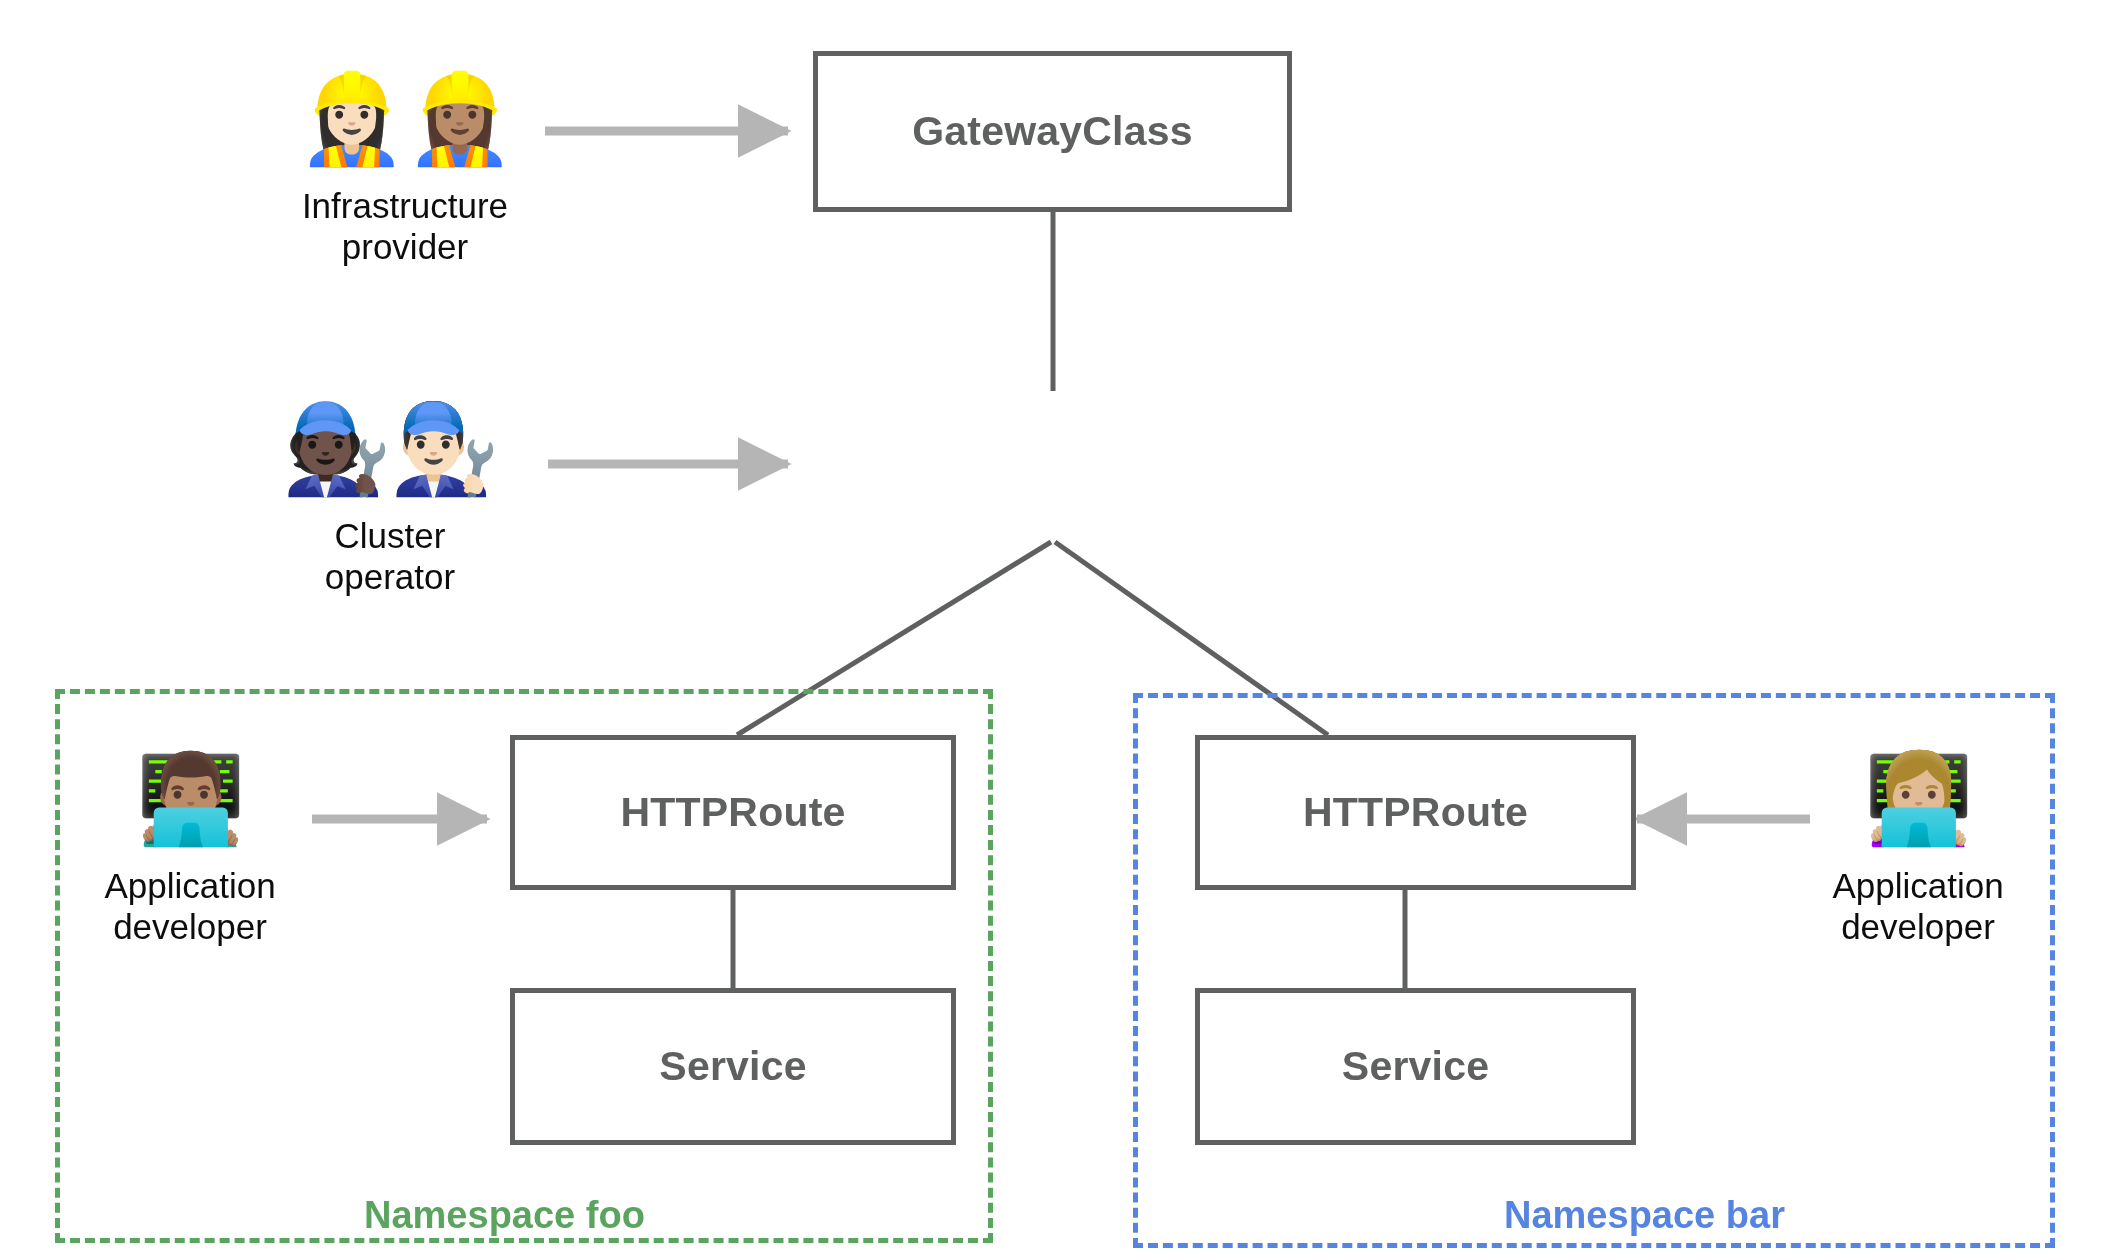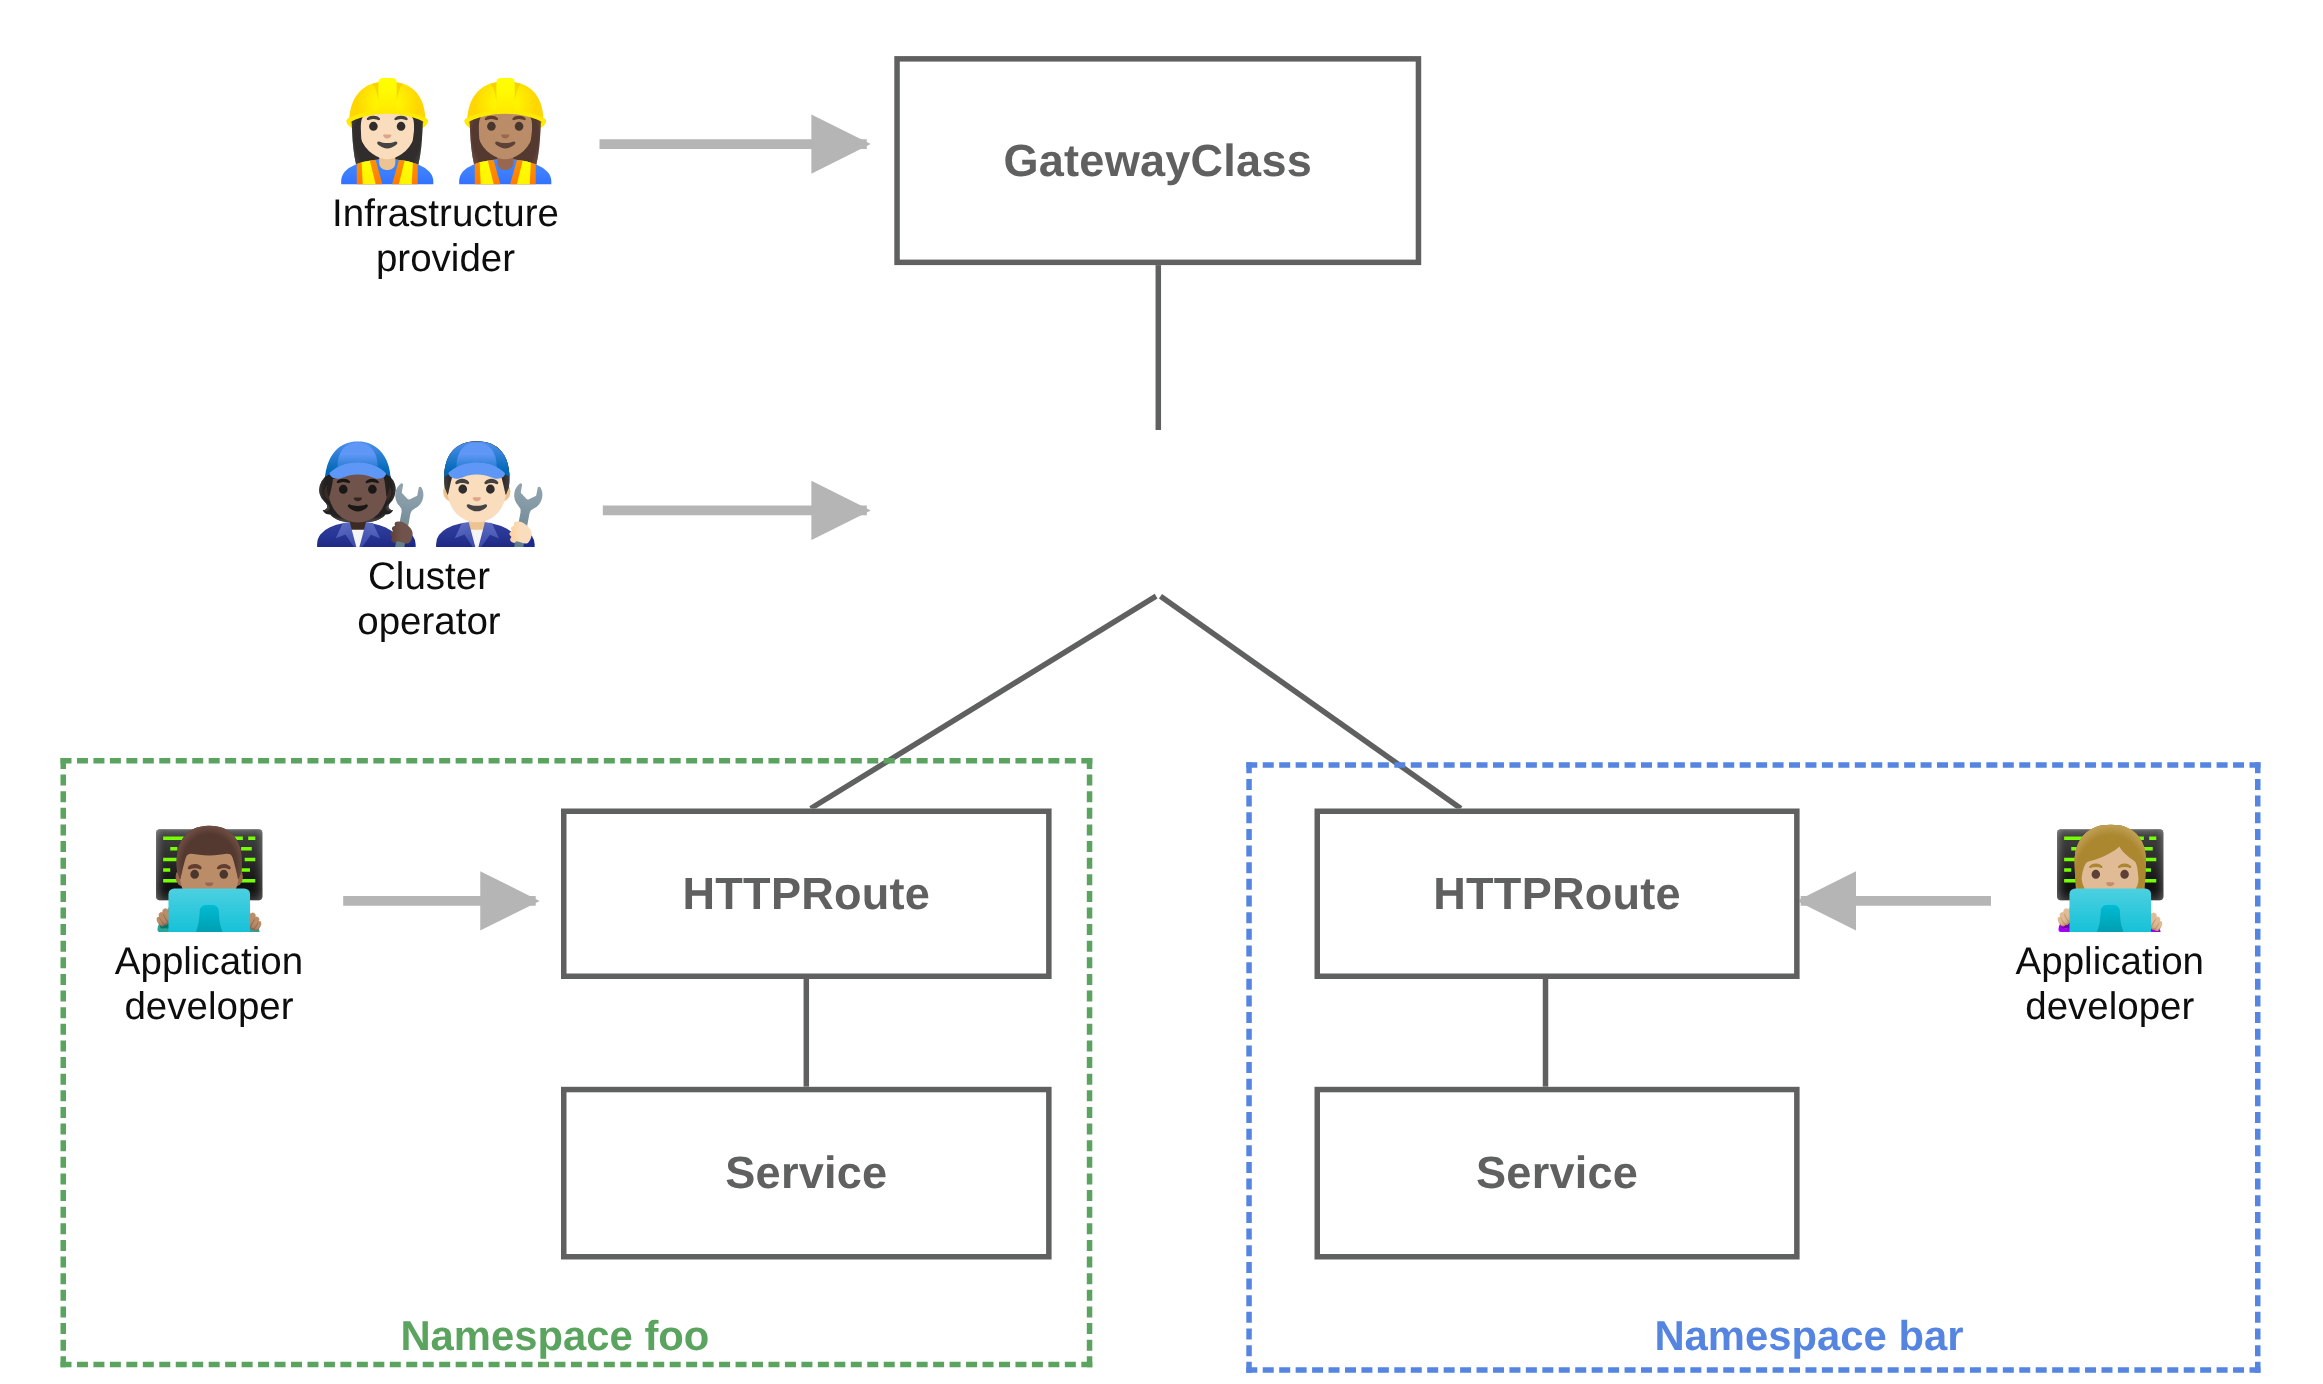--- a/index.html
+++ b/index.html
@@ -78,21 +78,21 @@
     height: 108px;
     display: flex;
     align-items: center;
     justify-content: center;
   }
   .persona-label {
     font-family: "Liberation Sans", sans-serif;
     font-size: 35px;
     color: #0d0d0d;
     line-height: 1.18;
-    margin-top: 0;
+    margin-top: 12px;
     white-space: pre-line;
   }
 </style>
 </head>
 <body>
 
 <div id="canvas">
 
   <svg class="layer" viewBox="0 0 2112 1258">
 
@@ -121,21 +121,21 @@
     <line x1="312" y1="819" x2="487" y2="819" stroke="#b5b5b5" stroke-width="9" marker-end="url(#ah-right)"></line>
     <line x1="1810" y1="819" x2="1637" y2="819" stroke="#b5b5b5" stroke-width="9" marker-end="url(#ah-left)"></line>
   </svg>
 
   <div class="ns-box ns-foo" style="left:55px; top:689px; width:938px; height:554px;"></div>
   <div class="ns-label ns-label-foo" style="left:364px; top:1194px;">Namespace foo</div>
 
   <div class="ns-box ns-bar" style="left:1133px; top:693px; width:922px; height:555px;"></div>
   <div class="ns-label ns-label-bar" style="left:1504px; top:1194px;">Namespace bar</div>
 
-  <div class="node-box" style="left:813px; top:51px; width:479px; height:190px;">
+  <div class="node-box" style="left:813px; top:51px; width:479px; height:161px;">
     <span class="node-label">GatewayClass</span>
   </div>
 
 
   <div class="node-box" style="left:510px; top:735px; width:446px; height:155px;">
     <span class="node-label">HTTPRoute</span>
   </div>
 
   <div class="node-box" style="left:510px; top:988px; width:446px; height:157px;">
     <span class="node-label">Service</span>

